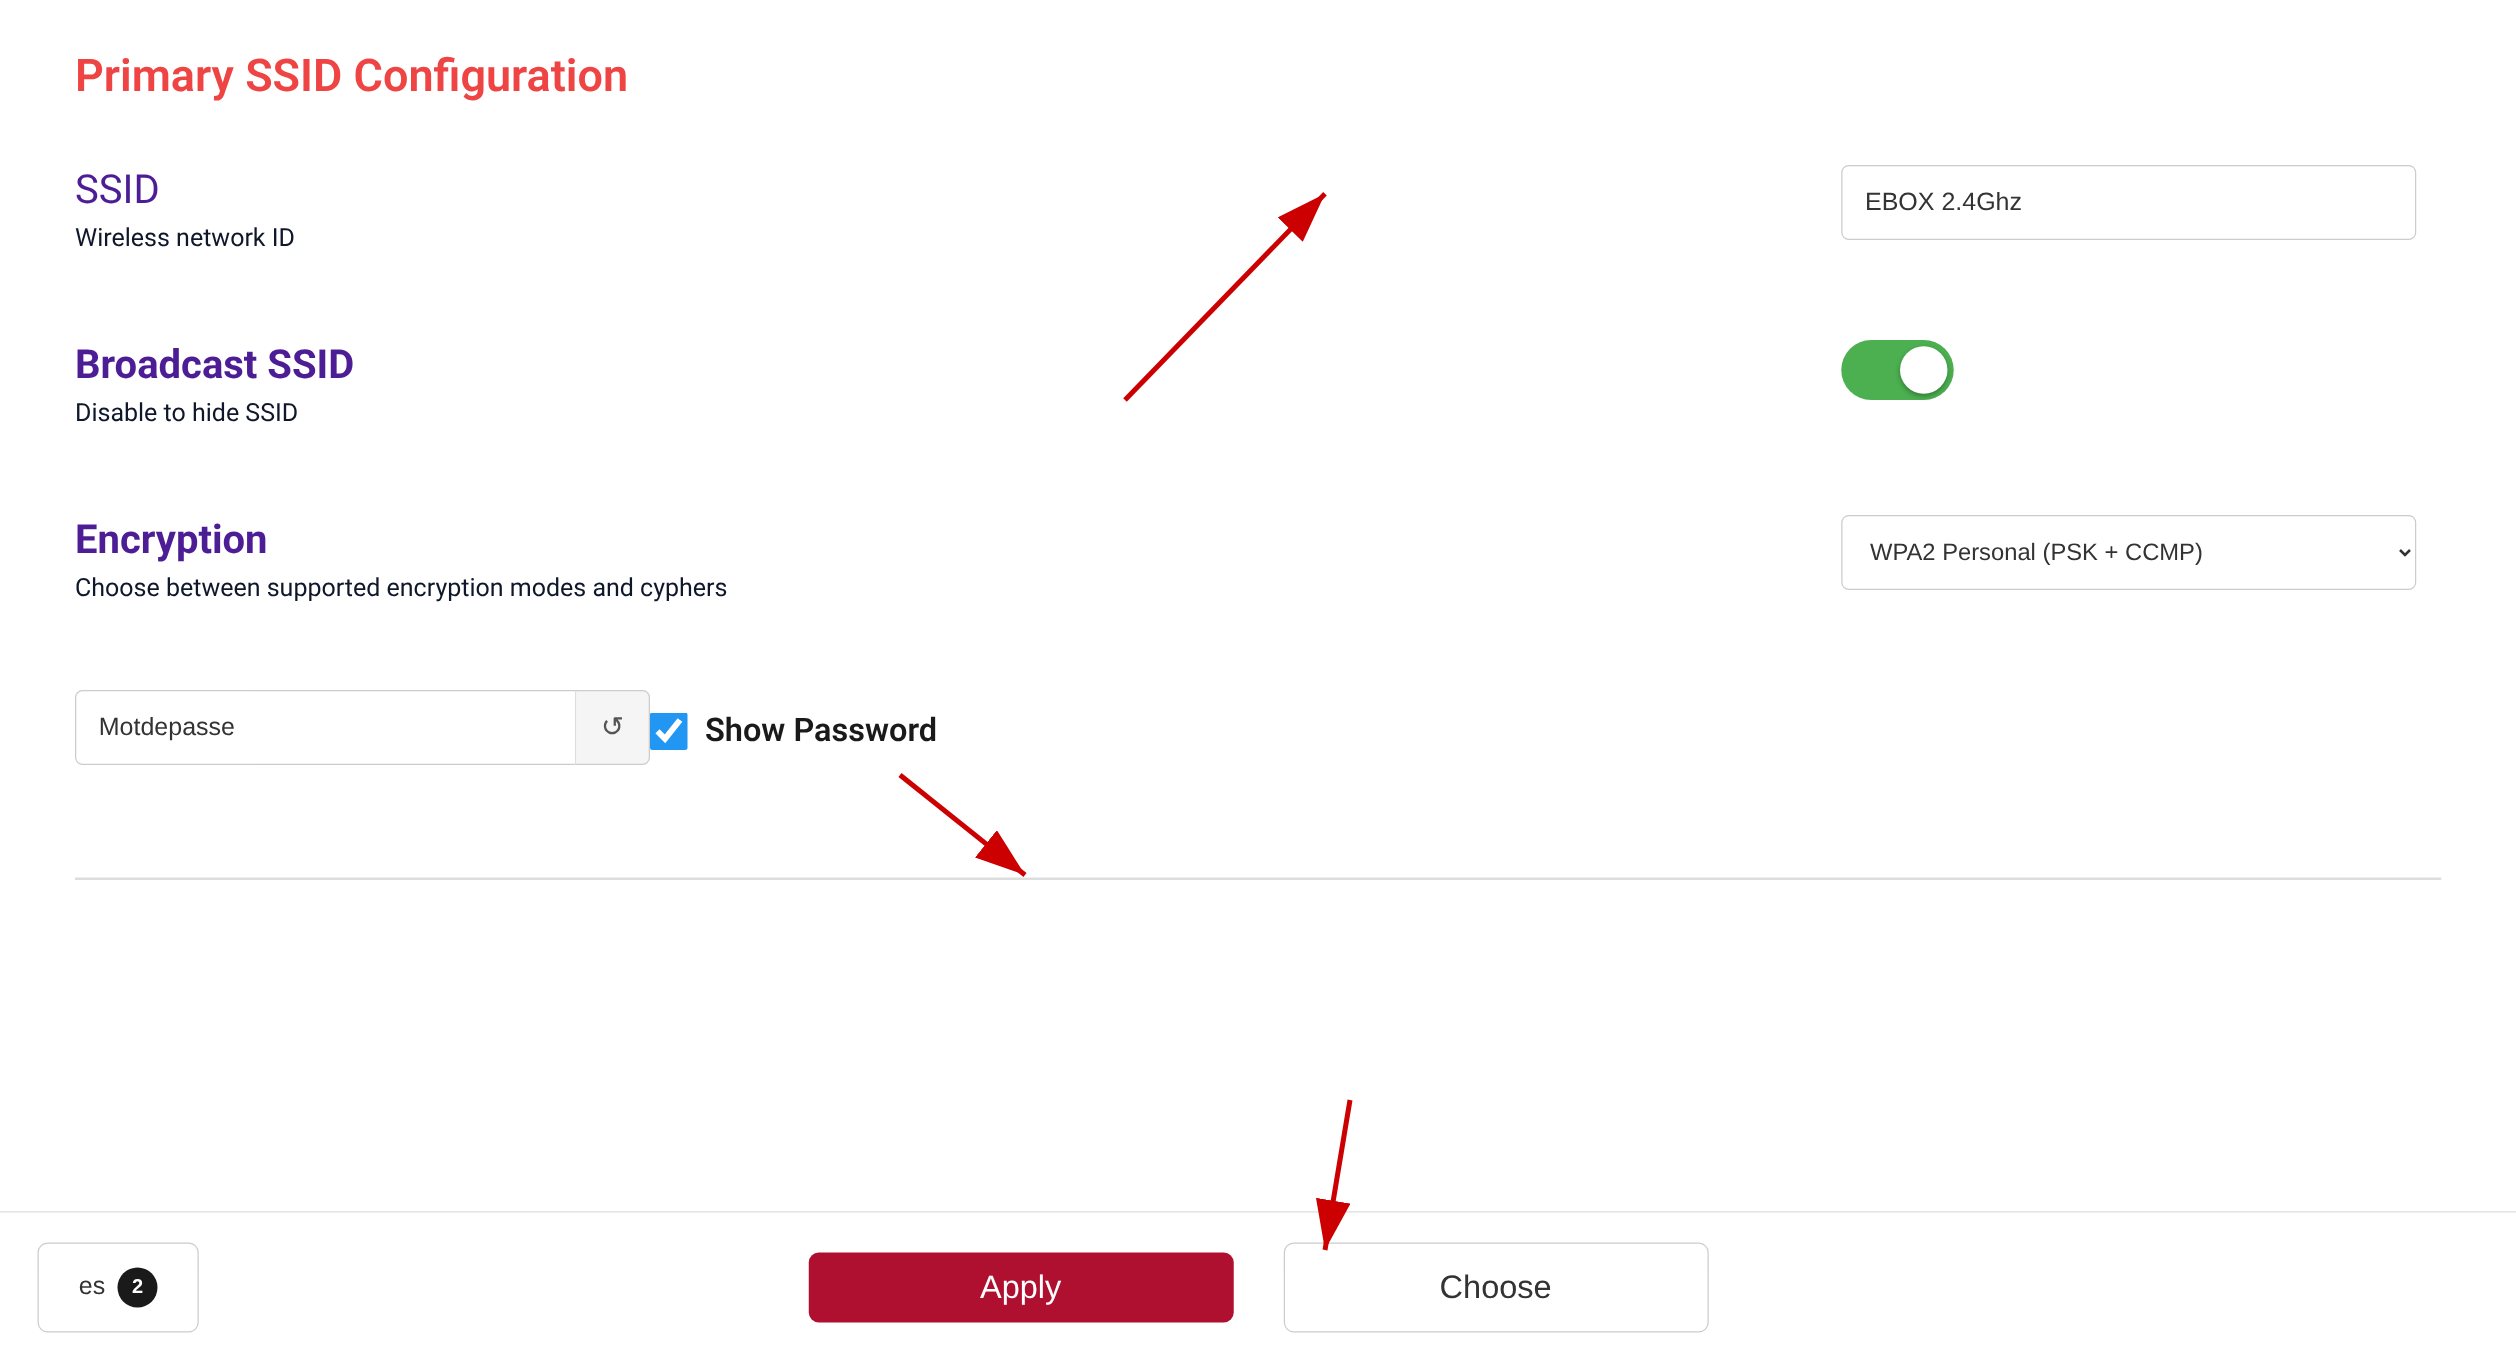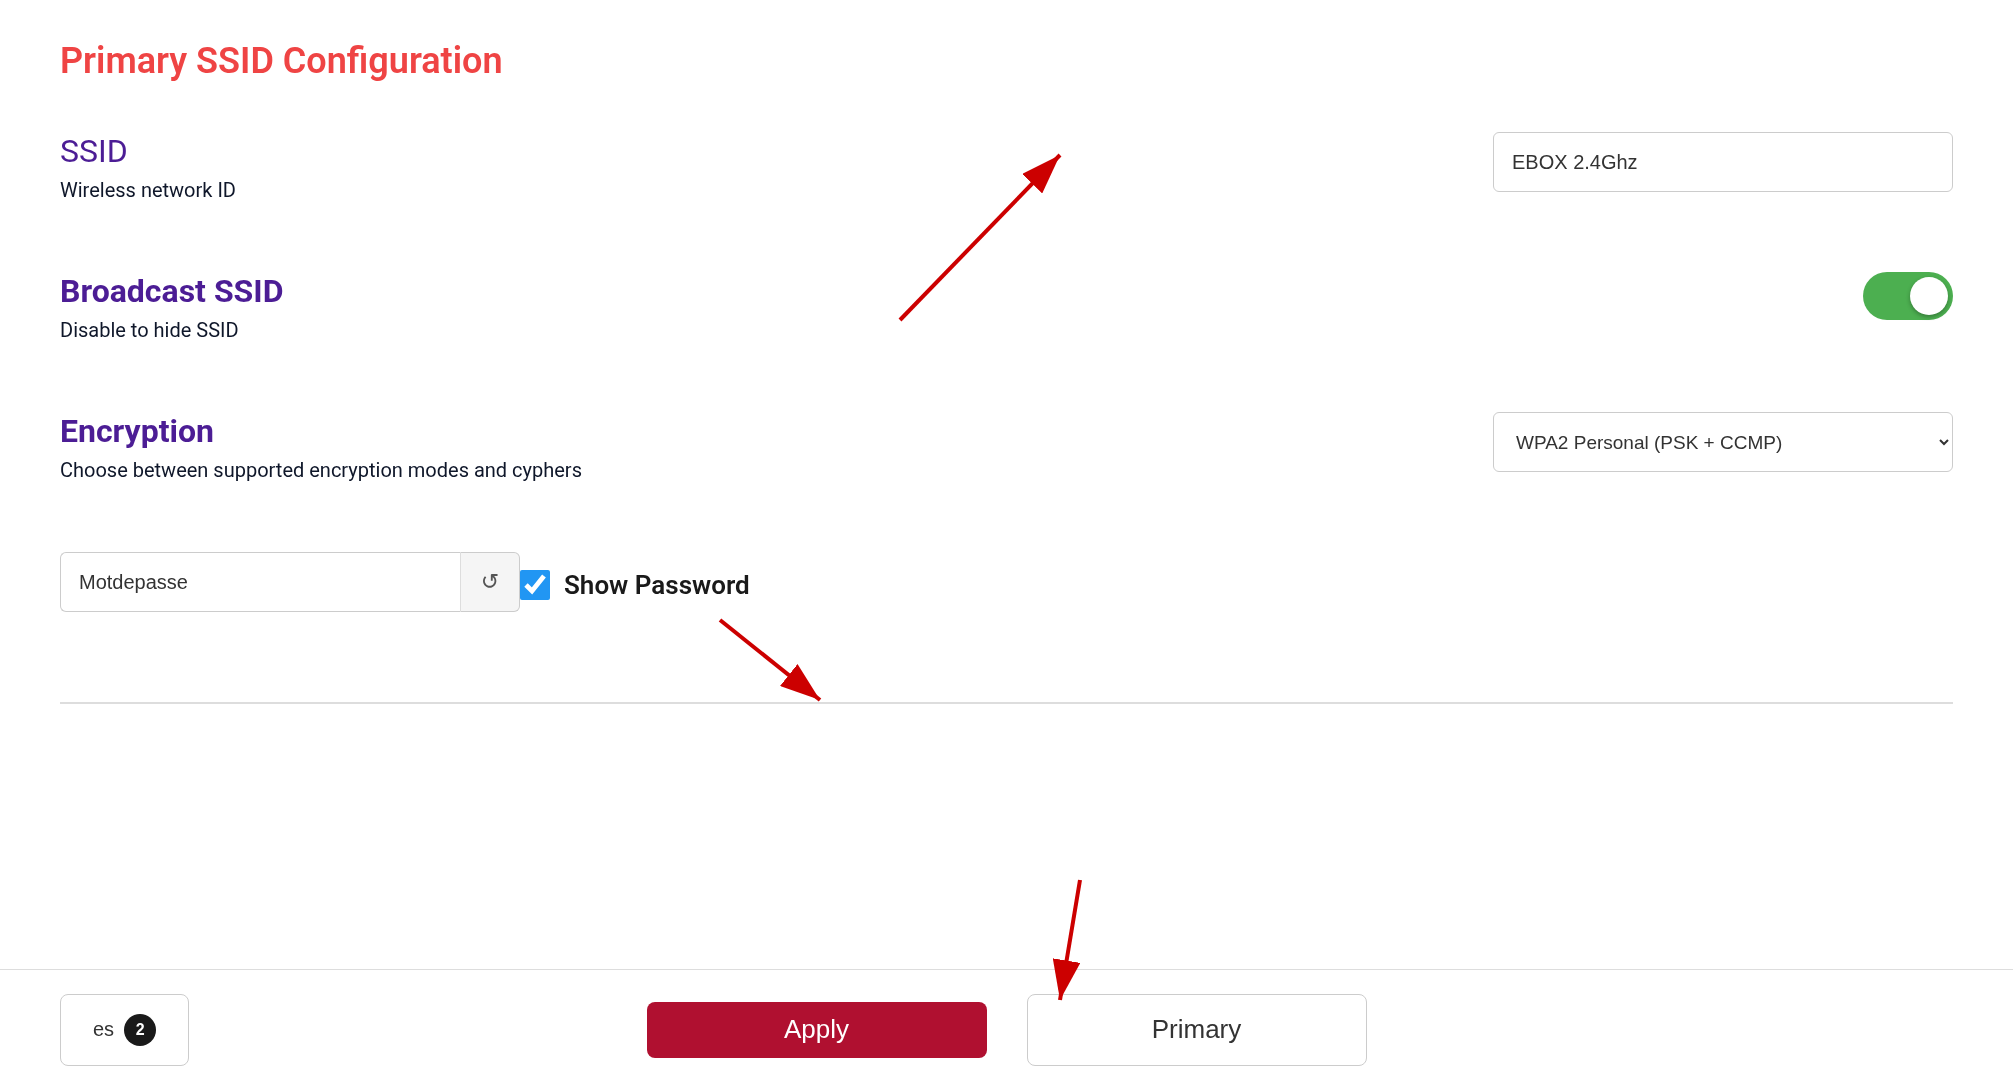--- a/index.html
+++ b/index.html
@@ -57,21 +57,21 @@
     }
 
     .field-description {
       font-size: 20px;
       color: #0f172a;
     }
 
     .field-control {
       display: flex;
       align-items: center;
-      justify-content: flex-end;
+      justify-content: flex-start;
       min-width: 480px;
     }
 
     .text-input {
       width: 460px;
       height: 60px;
       border: 1.5px solid #cccccc;
       border-radius: 6px;
       padding: 0 18px;
       font-size: 20px;
@@ -234,21 +234,21 @@
       padding: 0 32px;
       border: 1.5px solid #cccccc;
       border-radius: 8px;
       background: #ffffff;
       font-size: 20px;
       color: #333;
       display: flex;
       align-items: center;
       gap: 10px;
       cursor: pointer;
-      margin-left: 60px;
+      margin-left: 30px;
     }
 
     .badge-circle {
       width: 32px;
       height: 32px;
       background: #1a1a1a;
       border-radius: 50%;
       color: white;
       font-size: 16px;
       display: flex;
@@ -358,21 +358,21 @@
 <div class="bottom-bar">
 
   <div class="bottom-left-badge">
     <button class="badge-button">
       <span>es</span>
       <div class="badge-circle">2</div>
     </button>
   </div>
 
   <button class="apply-btn">Apply</button>
-  <button class="cancel-btn">Primary</button>
+  <button class="cancel-btn">Choose</button>
 
 </div>
 
 <svg class="arrow-overlay" viewBox="0 0 2013 1089" xmlns="http://www.w3.org/2000/svg">
 
   <line x1="900" y1="320" x2="1060" y2="155" stroke="#cc0000" stroke-width="4" marker-end="url(#arrowhead)"></line>
 
   <line x1="720" y1="620" x2="820" y2="700" stroke="#cc0000" stroke-width="4" marker-end="url(#arrowhead)"></line>
 
   <line x1="1080" y1="880" x2="1060" y2="1000" stroke="#cc0000" stroke-width="4" marker-end="url(#arrowhead)"></line>

